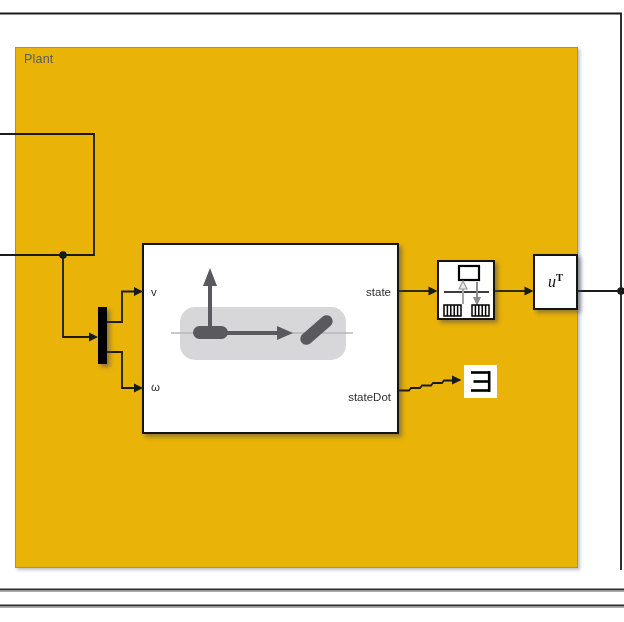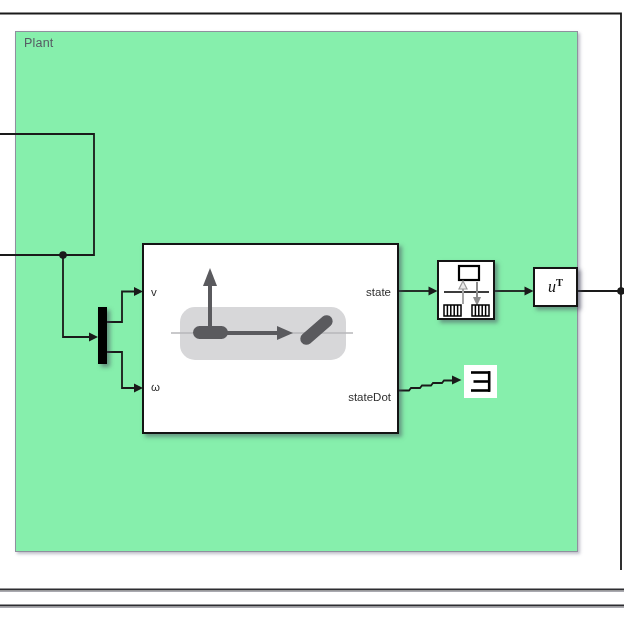--- a/index.html
+++ b/index.html
@@ -2,22 +2,22 @@
 <html><head>
 <meta charset="utf-8">
 <style>
   html,body{margin:0;padding:0;background:#fff;}
   #canvas{
     position:relative;width:624px;height:622px;overflow:hidden;
     background:#ffffff;font-family:"Liberation Sans",sans-serif;
   }
   
   .area{
-    position:absolute;left:15px;top:31px;width:563px;height:521px;
-    background:#86efac;border:1.5px solid #8f909e;box-sizing:border-box;
+    position:absolute;left:15px;top:47px;width:563px;height:521px;
+    background:#eab308;border:1.5px solid #8f909e;box-sizing:border-box;
     box-shadow:2px 2px 3px rgba(110,110,135,0.45);
   }
   .area-label{
     position:absolute;left:8px;top:4px;font-size:12.5px;color:#565b63;letter-spacing:.2px;
   }
   
   #wires{position:absolute;left:0;top:0;width:624px;height:622px;}
   
   .blk{
     position:absolute;background:#fff;border:2.2px solid #141414;box-sizing:border-box;
@@ -33,21 +33,21 @@
   #robot-icon{position:absolute;left:0;top:0;width:252px;height:186px;}
   
   #demux{
     position:absolute;left:98px;top:307px;width:9px;height:57px;background:#000;
     box-shadow:3px 3px 4px rgba(70,70,90,0.55);
   }
   
   #buffer-block{left:437px;top:260px;width:58px;height:60px;}
   #buffer-icon{position:absolute;left:0;top:0;width:53px;height:55px;}
   
-  #transpose-block{left:533px;top:267px;width:45px;height:40px;
+  #transpose-block{left:533px;top:254px;width:45px;height:56px;
     display:flex;align-items:center;justify-content:center;}
   .uT{font-family:"Liberation Serif",serif;font-size:16px;color:#111;}
   .uT .base{font-style:italic;}
   .uT sup{font-size:10.5px;font-style:normal;font-weight:bold;vertical-align:super;}
   
   #terminator-block{
     position:absolute;left:464px;top:365px;width:33px;height:33px;background:#fff;
   }
 </style>
 </head>

